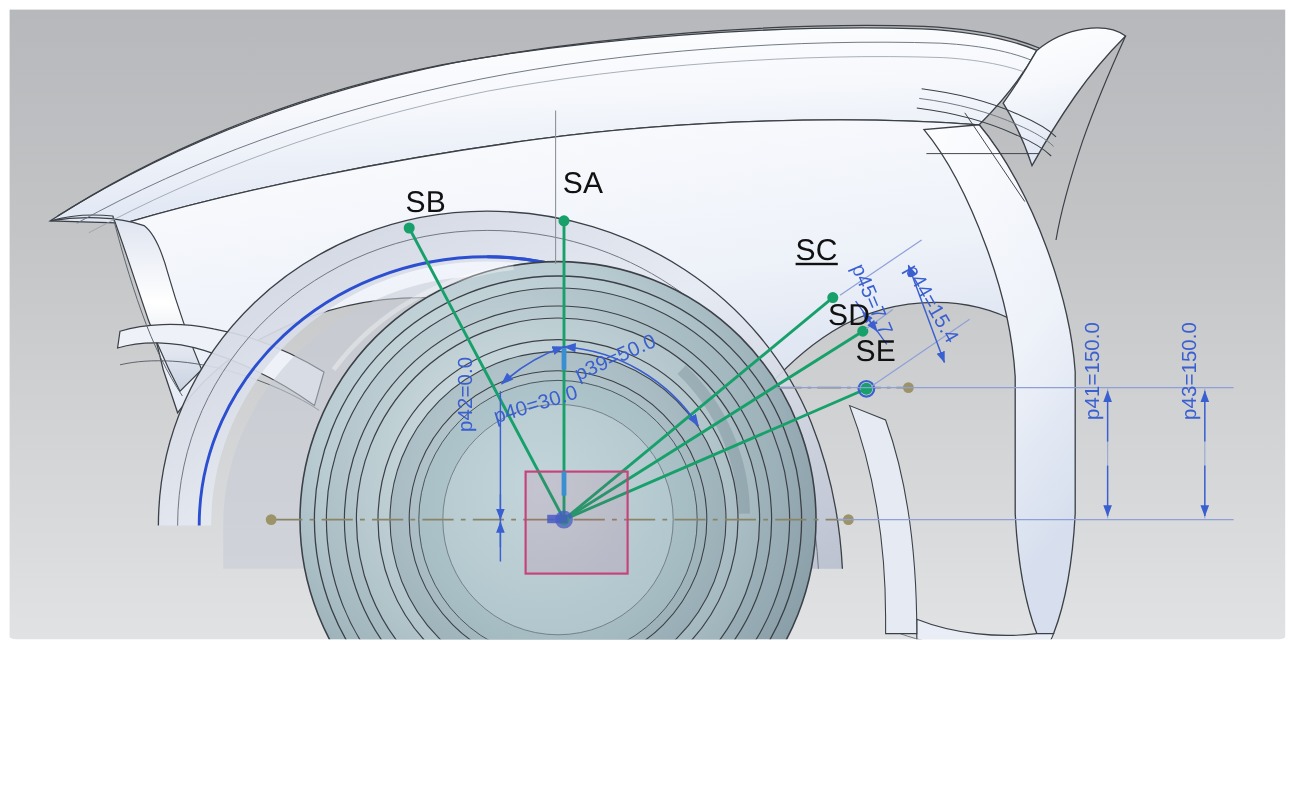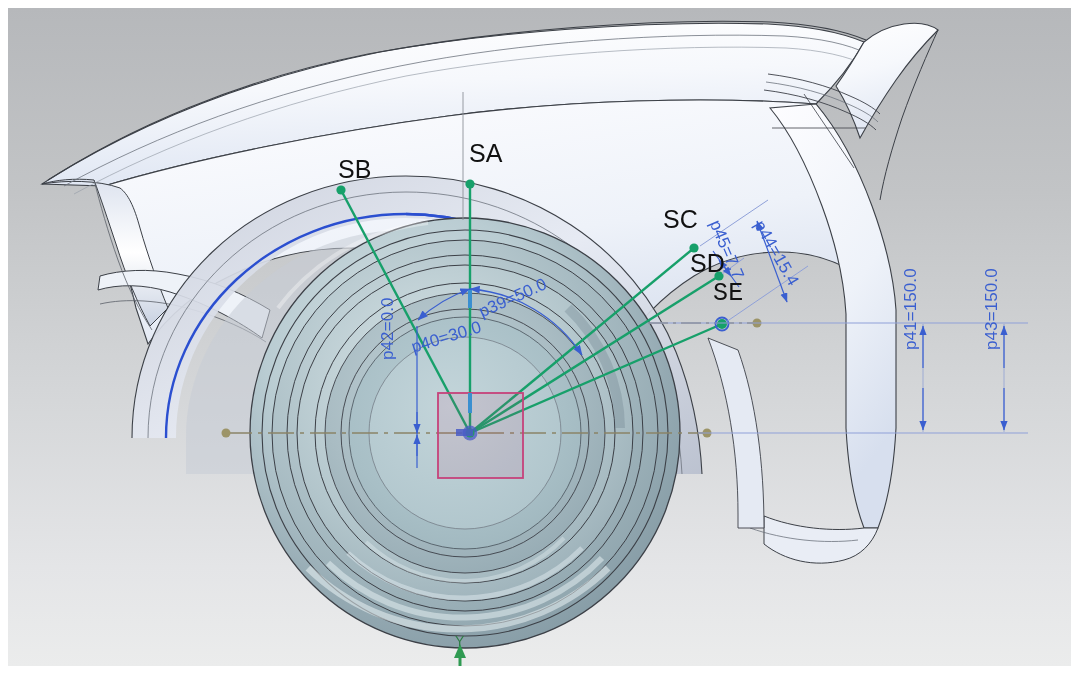--- a/index.html
+++ b/index.html
@@ -3,21 +3,21 @@
 <meta charset="utf-8">
 <style>
   html, body {
     margin: 0; padding: 0;
     background: #ffffff;
     font-family: "Liberation Sans", sans-serif;
   }
   #viewport {
     position: relative;
     width: 1079px;
-    height: 674px;
+    height: 533px;
     overflow: hidden;
     background: #ffffff;
     border-radius: 15px;
   }
   #canvas3d {
     position: absolute;
     left: 8px; top: 8px;
     width: 1063px; height: 658px;
     background: linear-gradient(to bottom, #b6b8bb 0%, #c2c4c6 28%, #d4d6d8 58%, #e4e5e7 85%, #ebecec 100%);
     overflow: hidden;
@@ -273,23 +273,23 @@
       <g>
         <line x1="452" y1="658" x2="452" y2="640" stroke="#2f9a52" stroke-width="3"></line>
         <path d="M452,636 L446,650 L458,650 Z" fill="#2f9a52"></path>
       </g>
 
       <line x1="455" y1="84" x2="455" y2="212" stroke="#8c9199" stroke-width="0.9"></line>
     </svg>
 
     <div class="txt pt-label" style="left:461px; top:131px;">SA</div>
     <div class="txt pt-label" style="left:330px; top:147px;">SB</div>
-    <div class="txt pt-label" style="left:655px; top:197px;">SC</div>
+    <div class="txt pt-label" style="left:655px; top:187px;text-decoration:underline;">SC</div>
     <div class="txt pt-label" style="left:682px; top:241px;">SD</div>
-    <div class="txt pt-label" style="left:705px; top:271px;font-family:Liberation Mono, monospace;">SE</div>
+    <div class="txt pt-label" style="left:705px; top:271px;">SE</div>
 
     <div class="txt dim-label" style="left:472px; top:295px; transform:rotate(-24deg); transform-origin:left center;">p39=50.0</div>
     <div class="txt dim-label" style="left:404px; top:330px; transform:rotate(-17deg); transform-origin:left center;">p40=30.0</div>
     <div class="txt dim-label" style="left:903px; top:332px; transform:rotate(-90deg); transform-origin:left center;">p41=150.0</div>
     <div class="txt dim-label" style="left:380px; top:342px; transform:rotate(-90deg); transform-origin:left center;">p42=0.0</div>
     <div class="txt dim-label" style="left:984px; top:332px; transform:rotate(-90deg); transform-origin:left center;">p43=150.0</div>
     <div class="txt dim-label" style="left:750px; top:204px; transform:rotate(60deg); transform-origin:left center;">p44=15.4</div>
     <div class="txt dim-label" style="left:706px; top:203px; transform:rotate(67deg); transform-origin:left center;">p45=7.7</div>
 
     <div class="txt axis-label" style="left:447px; top:625px;">Y</div>

